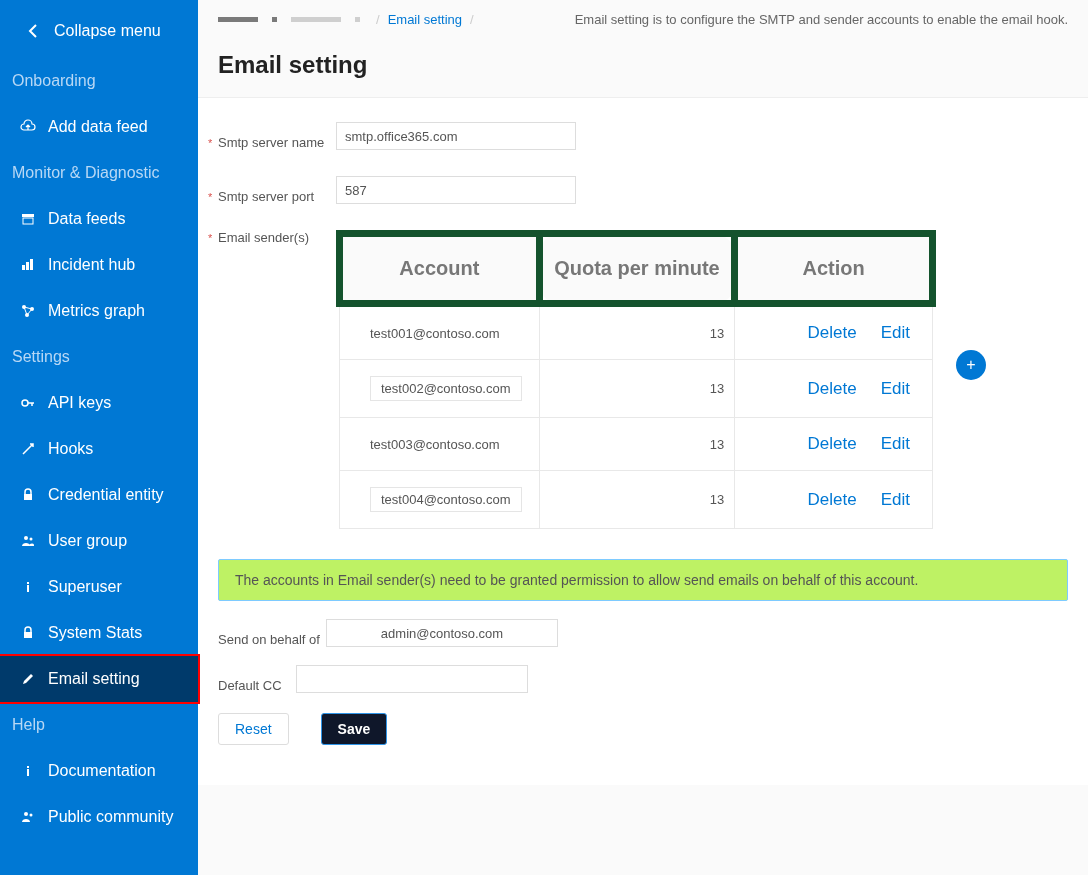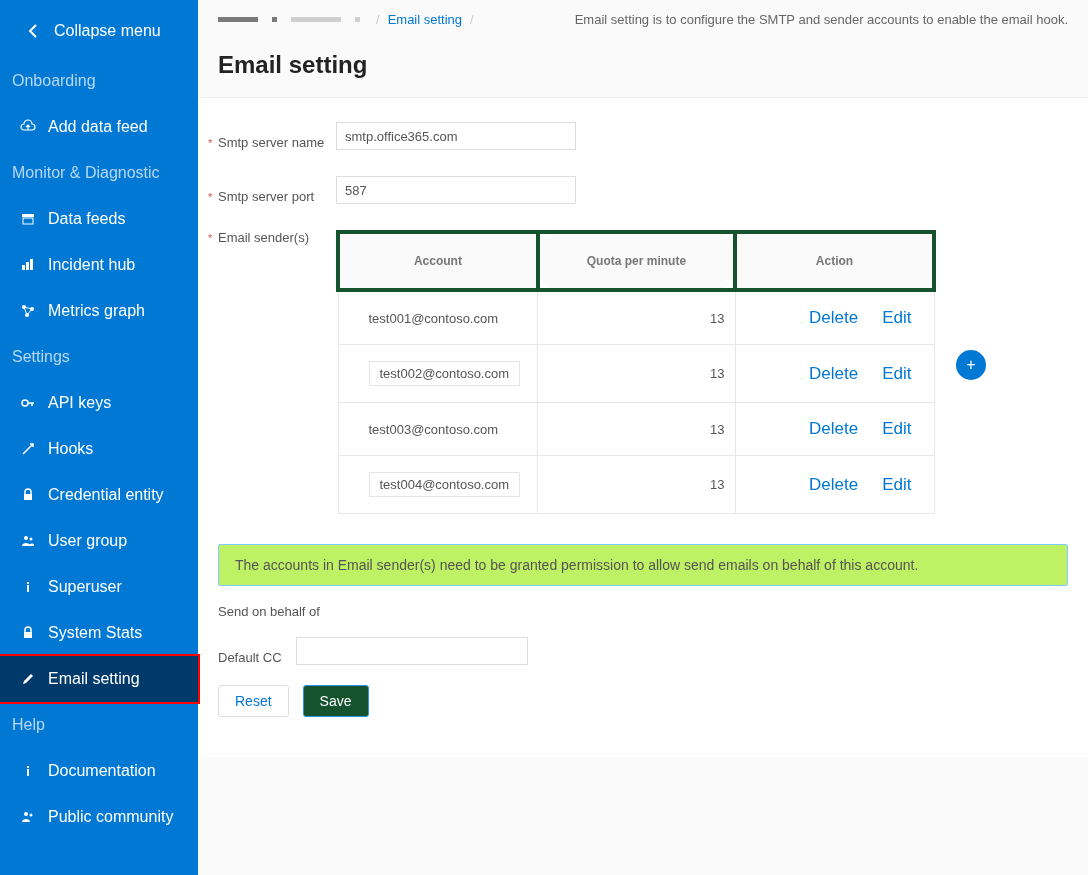--- a/index.html
+++ b/index.html
@@ -21,32 +21,32 @@
 .breadcrumb-current { color: #0078d4; }
 .top-desc { margin-left: auto; color: #666; font-size: 13px; }
 .page-title { font-size: 24px; font-weight: 600; padding: 12px 20px 18px 20px; color: #222; }
 .content { background: #fff; padding: 24px 20px 40px 20px; border-top: 1px solid #eee; }
 .form-row { display: flex; align-items: flex-end; margin-bottom: 26px; }
 .form-label { width: 118px; font-size: 13px; color: #555; position: relative; }
 .form-label.req::before { content: "*"; color: #d9534f; position: absolute; left: -10px; top: 2px; font-size: 11px; }
 .text-input { height: 28px; border: 1px solid #ddd; padding: 0 8px; font-size: 13px; color: #555; width: 240px; background: #fff; }
 .table-wrap { position: relative; }
 .senders-table { border: 1px solid #e0e0e0; border-collapse: collapse; width: 600px; }
-.senders-table th { background: #fafafa; font-weight: 600; color: #777; font-size: 12px; padding: 20px 10px; border: 4px solid #14532d; text-align: center; }
+.senders-table th { background: #fafafa; font-weight: 600; color: #777; font-size: 20px; padding: 20px 10px; border: 7px solid #14532d; text-align: center; }
 .senders-table td { border: 1px solid #e8e8e8; padding: 16px 10px; text-align: right; font-size: 13px; color: #555; }
 .senders-table td.acct { text-align: left; padding-left: 30px; }
 .senders-table td.acct span { display: inline-block; }
 .acct-box { border: 1px solid #e5e5e5; padding: 4px 10px; background: #fff; display: inline-block; }
 .action-link { color: #0078d4; cursor: pointer; margin: 0 12px; font-size: 17px; }
 .fab { position: absolute; right: -50px; top: 120px; width: 30px; height: 30px; border-radius: 50%; background: #0078d4; color: #fff; display: flex; align-items: center; justify-content: center; font-size: 16px; cursor: pointer; }
 .info-banner { margin: 30px 0 18px 0; padding: 12px 16px; border: 1px solid #7ecbff; border-radius: 2px; background: #bef264; color: #555; font-size: 14px; }
-.btn-row { display: flex; gap: 14px; margin-top: 20px; }
+.btn-row { display: flex; gap: 32px; margin-top: 20px; }
 .btn { height: 32px; padding: 0 16px; border-radius: 3px; font-size: 14px; cursor: pointer; display: inline-flex; align-items: center; }
 .btn-secondary { background: #fff; border: 1px solid #ddd; color: #0078d4; }
-.btn-primary { background: #14532d; border: 1px solid #2f95e8; color: #fff; }
+.btn-primary { background: #0f172a; border: 1px solid #2f95e8; color: #fff; font-weight: bold; }
 .default-cc .text-input, .send-behalf .text-input { width: 232px; }
 .send-behalf .text-input { width: 232px; text-align: center; }
 .col-account { width: 200px; }
 .col-quota { width: 200px; border-radius: 21px; }
 .col-action { width: 200px; margin-top: 43px; }
 </style>
 </head>
 <body>
 
 <div class="sidebar">
@@ -254,20 +254,21 @@
             </tbody>
         </table>
         <div class="fab">+</div>
       </div>
     </div>
 
     <div class="info-banner">The accounts in Email sender(s) need to be granted permission to allow send emails on behalf of this account.</div>
 
     <div class="form-row send-behalf" style="margin-bottom:18px;">
       <div class="form-label" style="width:108px;">Send on behalf of</div>
+      <input class="text-input" style="text-align: center;" value="admin@contoso.com">
     </div>
 
     <div class="form-row default-cc" style="margin-bottom:18px;">
       <div class="form-label" style="width:78px;">Default CC</div>
       <input class="text-input" value="" style="">
     </div>
 
     <div class="btn-row">
       <button class="btn btn-secondary">Reset</button>
       <button class="btn btn-primary">Save</button>

